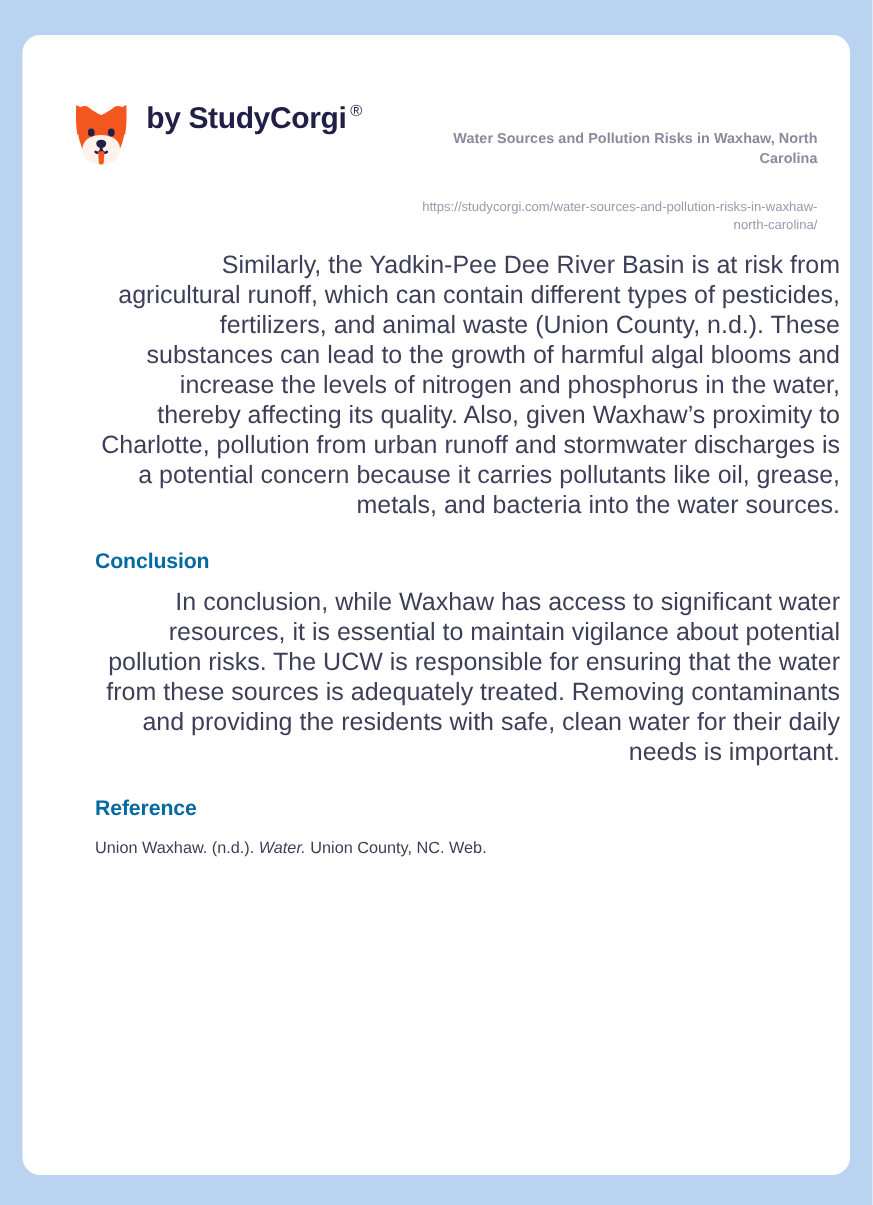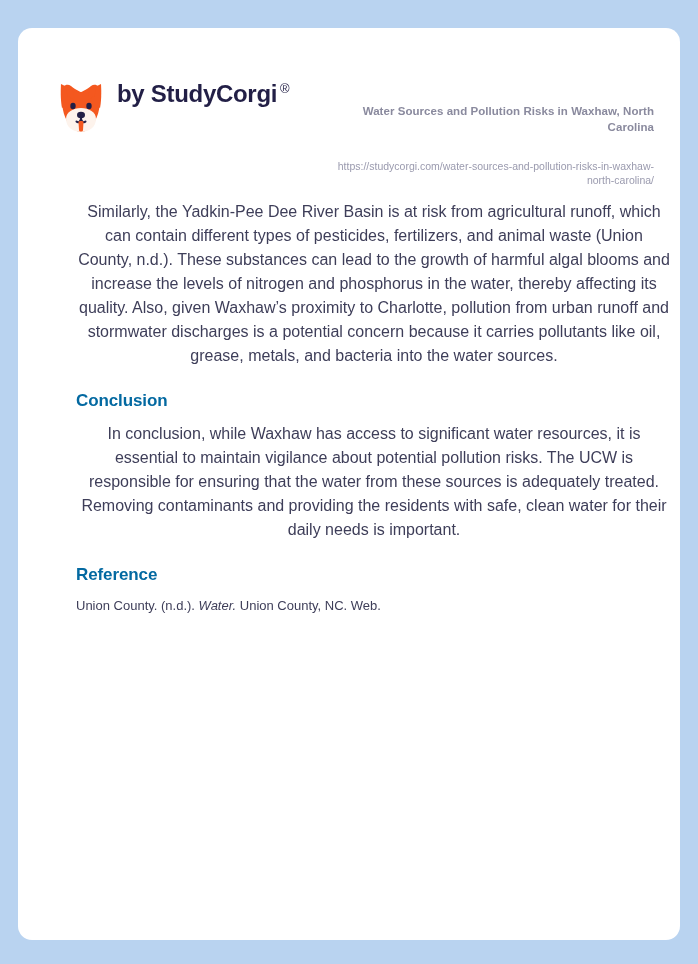--- a/index.html
+++ b/index.html
@@ -84,25 +84,25 @@
   }
 
   
   .doc-body {
     position: absolute;
     left: 58px;
     top: 172px;
     width: 596px;
   }
   .para {
-    font-size: 16px;
+    font-size: 20px;
     line-height: 24px;
     color: #3e3e59;
     margin: 0 0 10px 0;
-    text-align: center;
+    text-align: right;
   }
   .section-heading {
     font-size: 17px;
     font-weight: bold;
     color: #0369a1;
     margin: 22px 0 10px 0;
     line-height: 1.3;
     letter-spacing: -0.1px;
   }
   .reference-line {
@@ -151,17 +151,17 @@
   <div class="doc-body">
 
     <p class="para">Similarly, the Yadkin-Pee Dee River Basin is at risk from agricultural runoff, which can contain different types of pesticides, fertilizers, and animal waste (Union County, n.d.). These substances can lead to the growth of harmful algal blooms and increase the levels of nitrogen and phosphorus in the water, thereby affecting its quality. Also, given Waxhaw’s proximity to Charlotte, pollution from urban runoff and stormwater discharges is a potential concern because it carries pollutants like oil, grease, metals, and bacteria into the water sources.</p>
 
     <h2 class="section-heading">Conclusion</h2>
 
     <p class="para">In conclusion, while Waxhaw has access to significant water resources, it is essential to maintain vigilance about potential pollution risks. The UCW is responsible for ensuring that the water from these sources is adequately treated. Removing contaminants and providing the residents with safe, clean water for their daily needs is important.</p>
 
     <h2 class="section-heading">Reference</h2>
 
-    <p class="reference-line"><span>Union County. (n.d.). </span><span class="ital">Water.</span><span> Union County, NC. Web.</span></p>
+    <p class="reference-line"><span>Union Waxhaw. (n.d.). </span><span class="ital">Water.</span><span> Union County, NC. Web.</span></p>
 
   </div>
 
 </div>
 
 </body></html>

